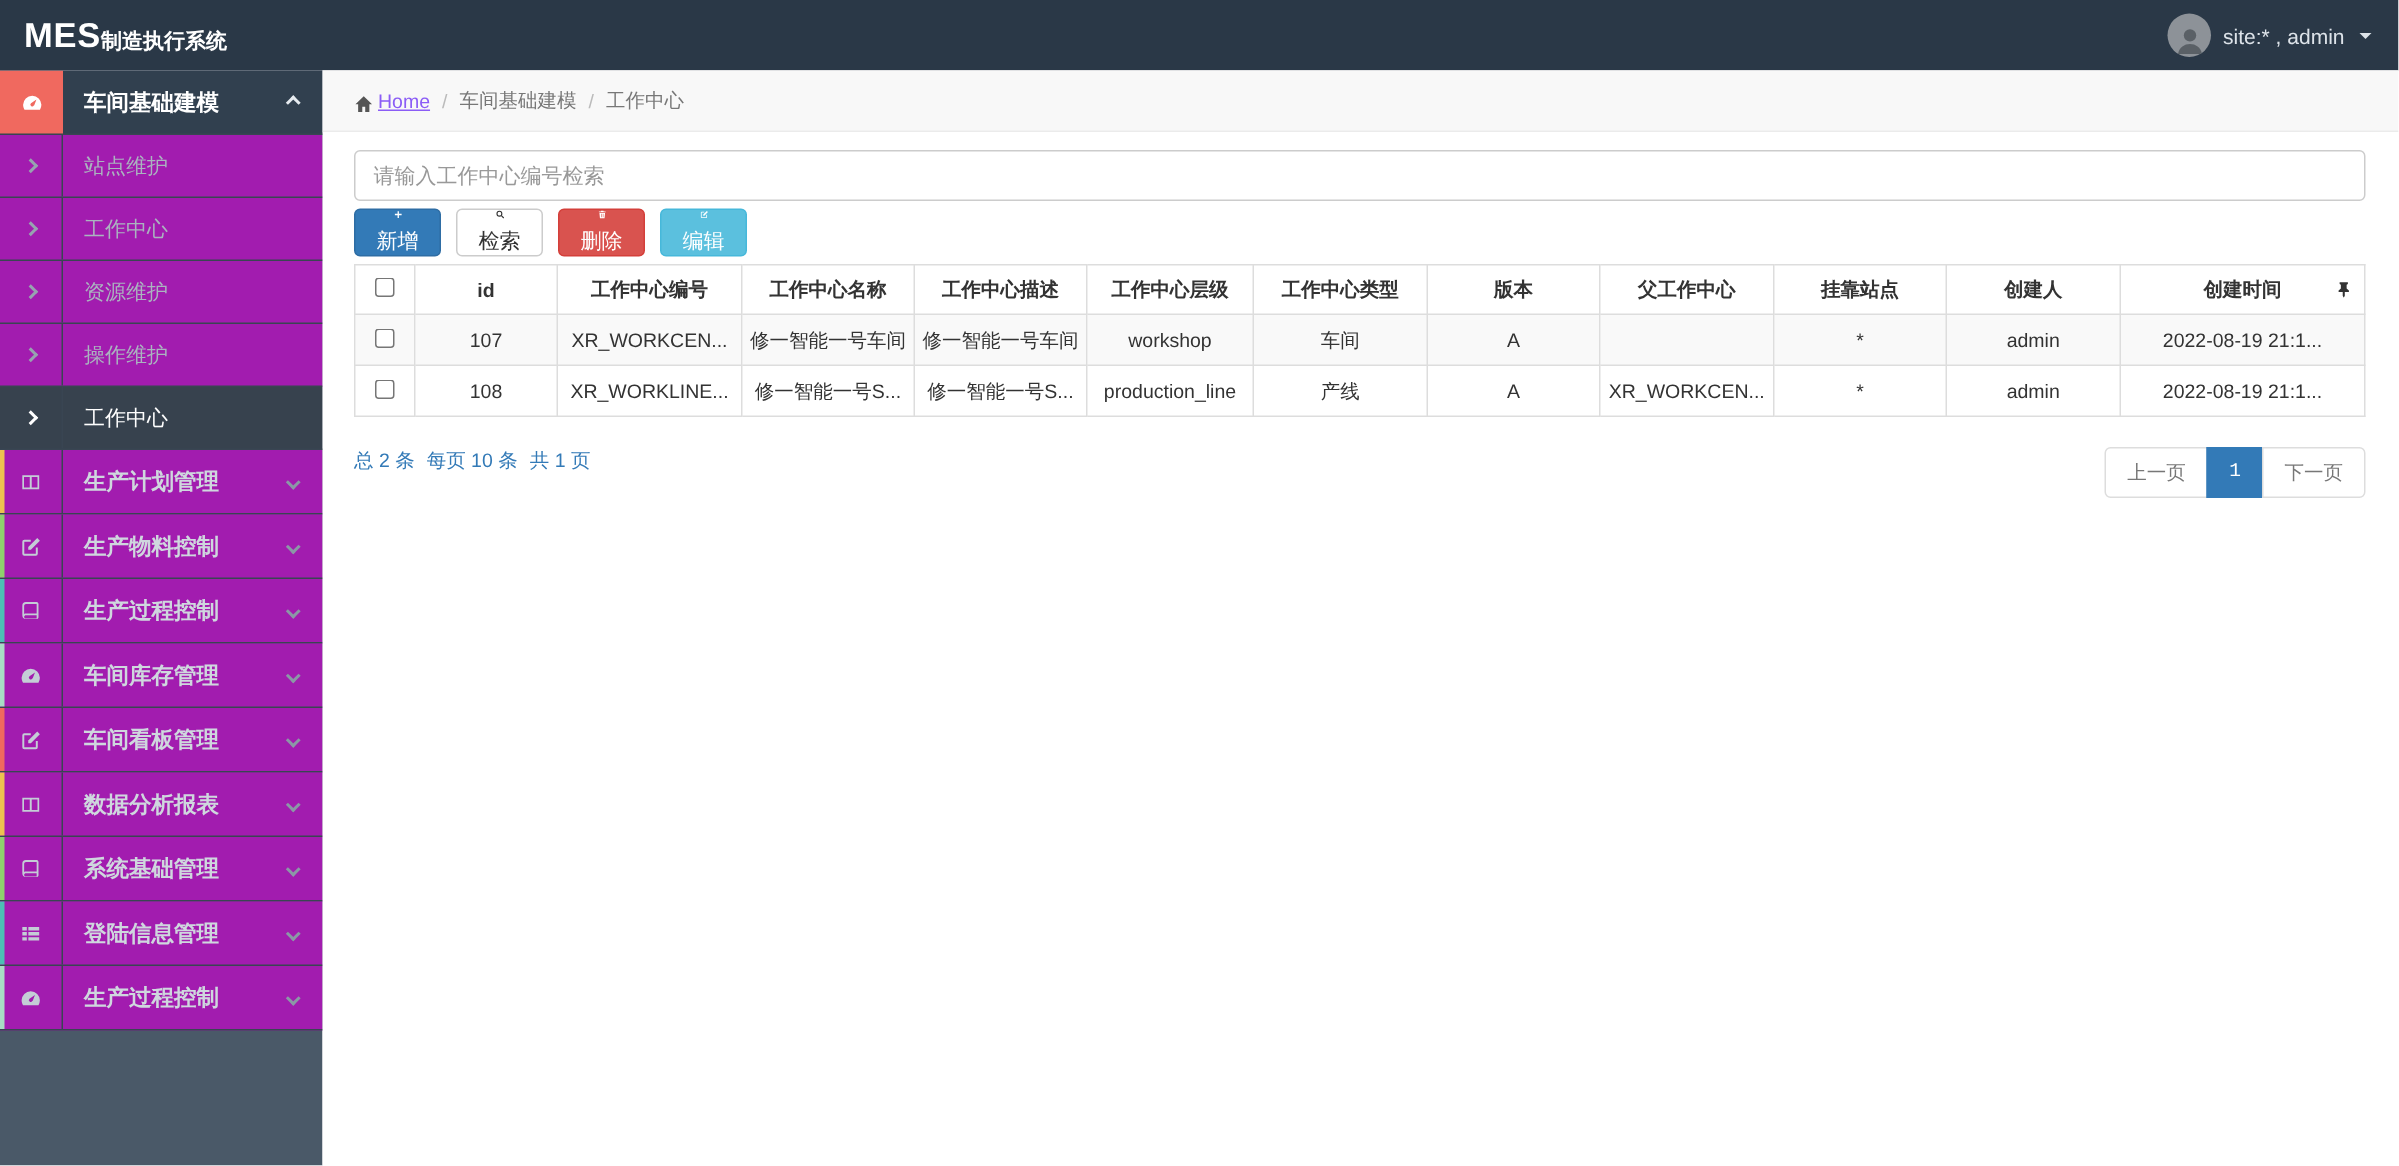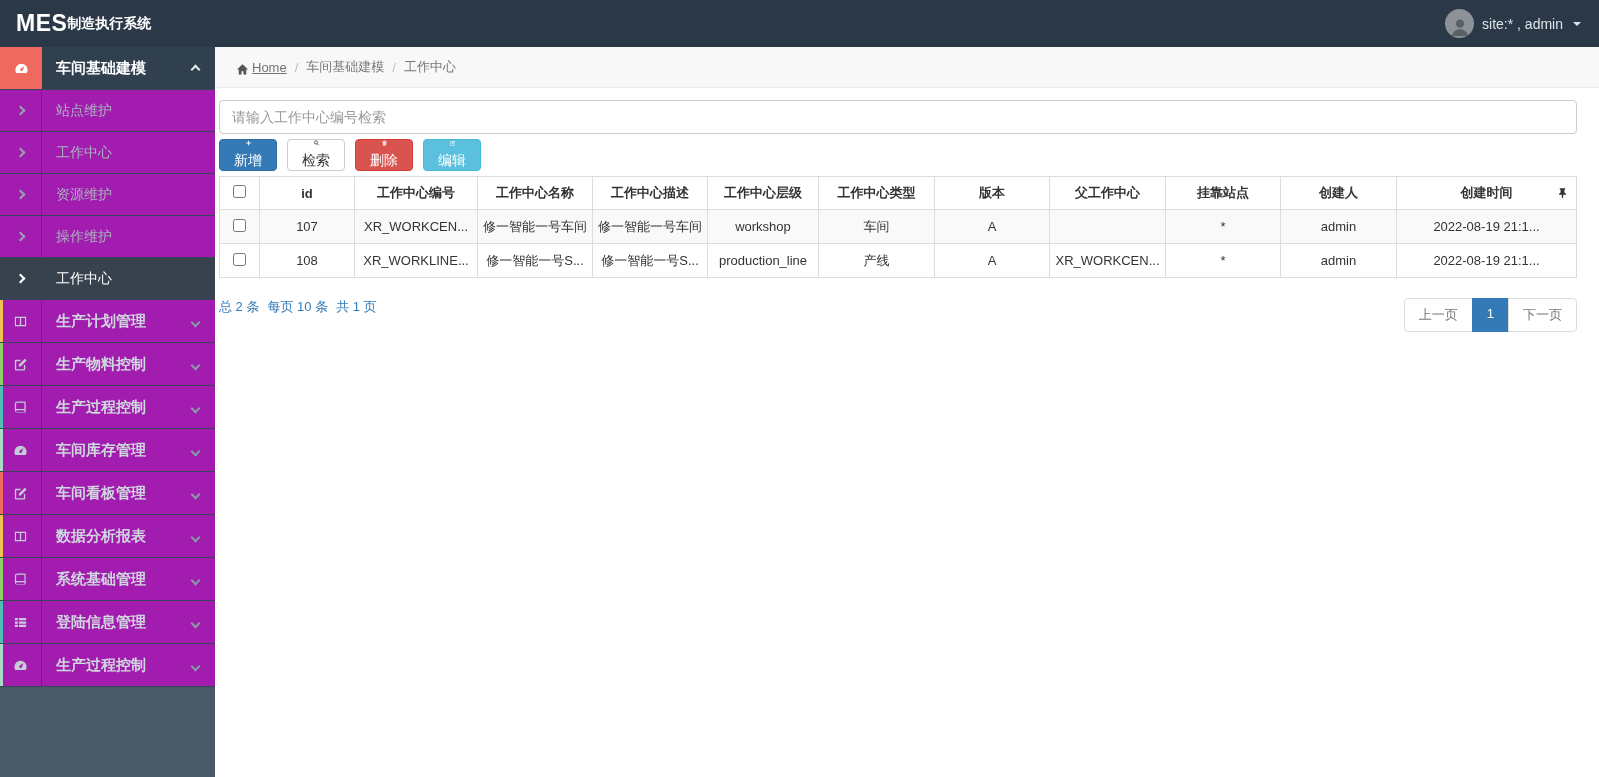--- a/index.html
+++ b/index.html
@@ -2,21 +2,21 @@
 <html><head>
 <meta charset="utf-8">
 <style>
   * { box-sizing: border-box; margin: 0; padding: 0; }
   html,body { width:1599px; height:777px; overflow:hidden; }
   body { font-family:"Liberation Sans","DejaVu Sans",sans-serif; background:#fff; color:#333; }
   #app { position:relative; width:1599px; height:777px; display:flex; flex-direction:column; }
 
   
   .navbar { height:47px; background:#2a3847; display:flex; align-items:center; justify-content:space-between; padding:0 18px 0 16px; flex:0 0 47px; }
-  .brand { color:#fff; display:flex; align-items:center; cursor:default; }
+  .brand { color:#fff; display:flex; align-items:flex-end; cursor:default; }
   .brand .mes { font-size:23px; font-weight:bold; letter-spacing:0.5px; }
   .brand .rest { font-size:14px; font-weight:bold; }
   .usermenu { display:flex; align-items:center; gap:8px; color:#dde3e9; font-size:14px; cursor:pointer; }
   .avatar { width:29px; height:29px; border-radius:50%; background:#8d9298; overflow:hidden; display:flex; align-items:flex-end; justify-content:center; }
   .avatar svg { width:22px; height:22px; fill:#5a6066; }
   .caret { width:0; height:0; border-left:4px solid transparent; border-right:4px solid transparent; border-top:4px solid #dde3e9; margin-left:2px; }
 
   
   .layout { display:flex; flex:1; min-height:0; }
   .sidebar { width:215px; flex:0 0 215px; background:#4a5968; overflow:hidden; }
@@ -48,25 +48,25 @@
   .parents .pitem:nth-child(5n)::before   { background:#f0695f; }
 
   .chev { display:inline-block; width:7px; height:7px; border-right:2px solid currentColor; border-bottom:2px solid currentColor; }
   .chev.right { transform:rotate(-45deg); }
   .chev.down  { transform:rotate(45deg); margin-top:-3px; }
   .chev.up    { transform:rotate(-135deg); margin-top:4px; }
 
   
   .crumbbar { height:41px; background:#f8f8f8; border-bottom:1px solid #ebebeb; display:flex; align-items:center; padding:0 21px; font-size:13px; color:#777; flex:0 0 41px; }
   .crumbbar svg { width:13px; height:13px; fill:#555; margin-right:3px; position:relative; top:2px; }
-  .crumb-home { color:#737373; cursor:pointer; display:flex; align-items:center;text-decoration:underline; }
+  .crumb-home { color:#8b5cf6; cursor:pointer; display:flex; align-items:center;text-decoration:underline; }
   .crumb-sep { margin:0 8px; color:#bbb; }
 
   
-  .content { padding:12px 22px 0 4px; }
+  .content { padding:12px 22px 0 21px; }
   .search-input { width:100%; height:34px; border:1px solid #ccc; border-radius:4px; padding:0 12px; font-size:14px; color:#333; outline:none; font-family:inherit; }
   .search-input::placeholder { color:#999; }
 
   .toolbar { margin-top:5px; display:flex; gap:10px; }
   .btn { display:inline-flex; align-items:center; gap:6px; height:32px; padding:0 14px; font-size:14px; border-radius:4px; border:1px solid transparent; cursor:pointer; font-family:inherit;flex-direction:column; }
   .btn svg { width:13px; height:13px; fill:currentColor; }
   .btn-primary { background:#337ab7; border-color:#2e6da4; color:#fff; }
   .btn-default { background:#fff; border-color:#ccc; color:#333; }
   .btn-default svg { fill:none; stroke:#333; stroke-width:2; }
   .btn-danger { background:#d9534f; border-color:#d43f3a; color:#fff; }
@@ -81,21 +81,21 @@
   .pin-icon { position:absolute; right:8px; top:50%; transform:translateY(-50%); width:11px; height:11px; fill:#333; }
   .col-chk { width:40px; } .col-id { width:95px; } .col-code { width:123px; }
   .col-name { width:115px; } .col-desc { width:115px; } .col-level { width:111px; }
   .col-type { width:116px; } .col-ver { width:115px; } .col-parent { width:116px; }
   .col-station { width:115px; } .col-creator { width:116px; }
 
   
   .pager-row { display:flex; justify-content:space-between; margin-top:20px; }
   .pager-summary { color:#337ab7; font-size:13px; display:flex; gap:8px; }
   .pagination { display:flex; }
-  .page-item { border:1px solid #ddd; background:#fff; color:#777; font-size:13px; padding:7px 14px; margin-left:-1px; cursor:pointer; }
+  .page-item { border:1px solid #ddd; background:#fff; color:#777; font-size:13px; padding:7px 14px; margin-left:-1px; cursor:pointer;font-family:Liberation Mono, monospace; }
   .page-item.first { border-radius:4px 0 0 4px; margin-left:0; }
   .page-item.last { border-radius:0 4px 4px 0; }
   .page-item.active { background:#337ab7; border-color:#337ab7; color:#fff; cursor:default; }
 </style>
 </head>
 <body>
 
 <div id="app">
 
   <div class="navbar">

